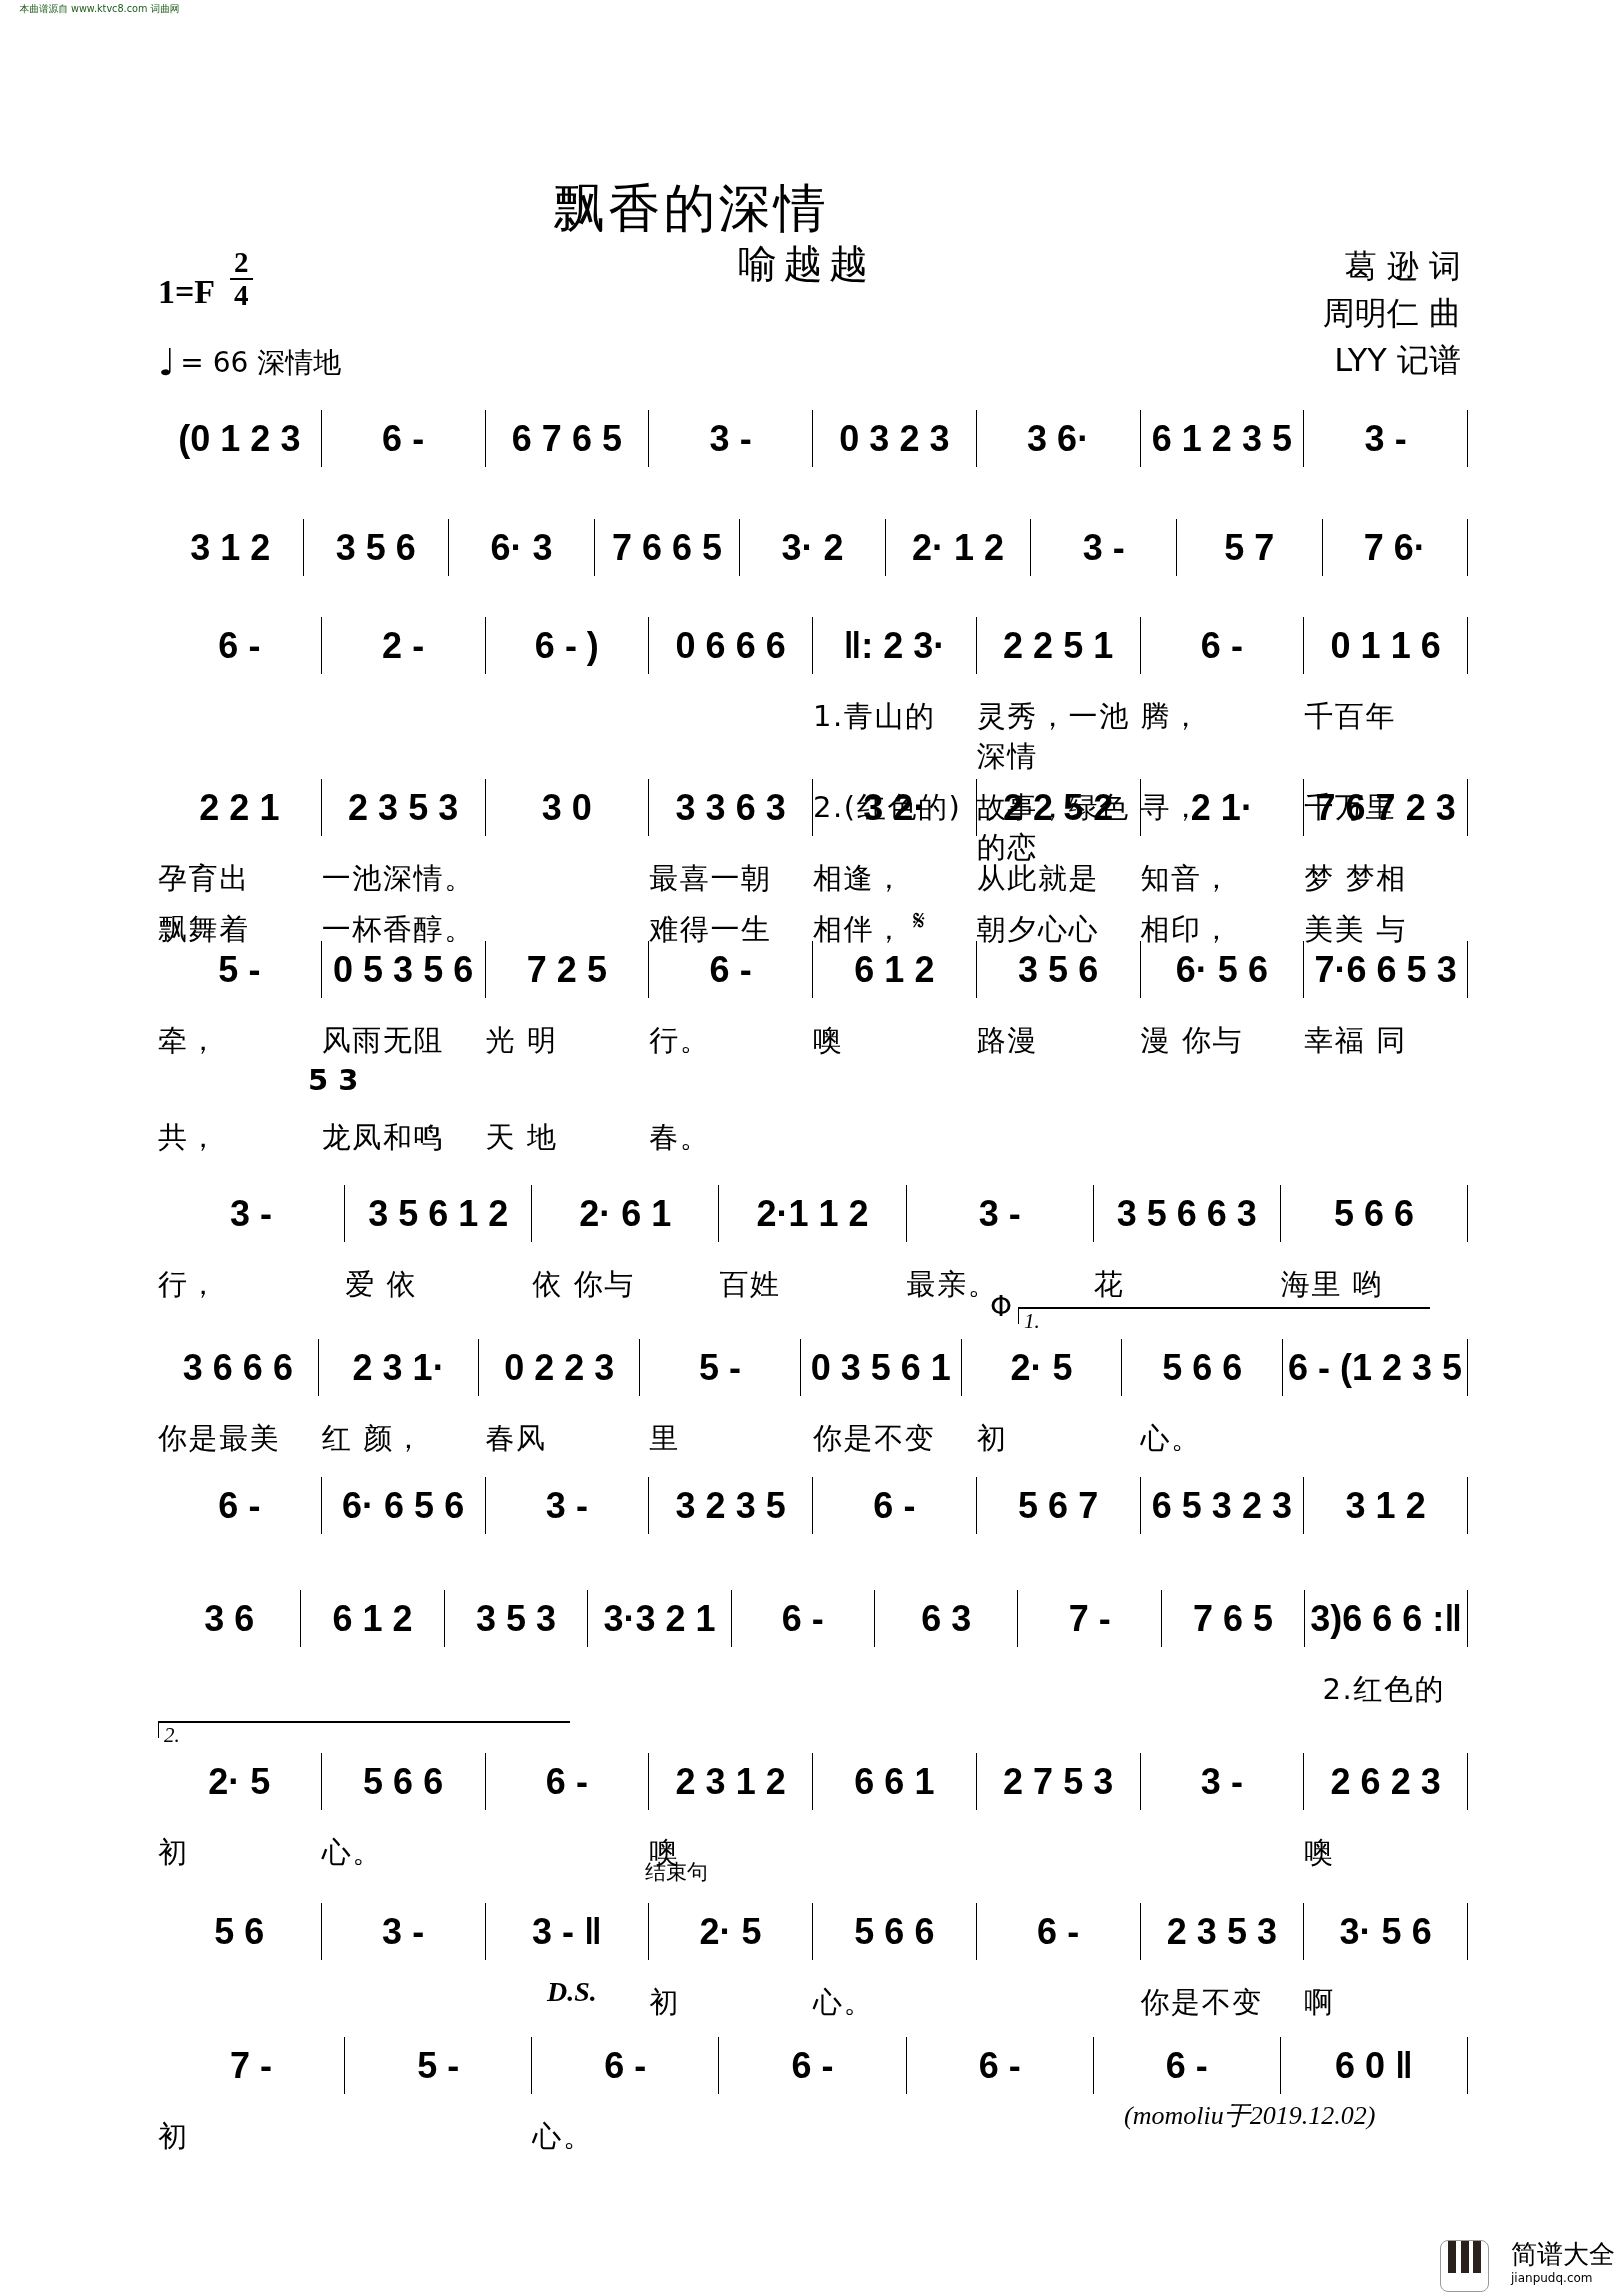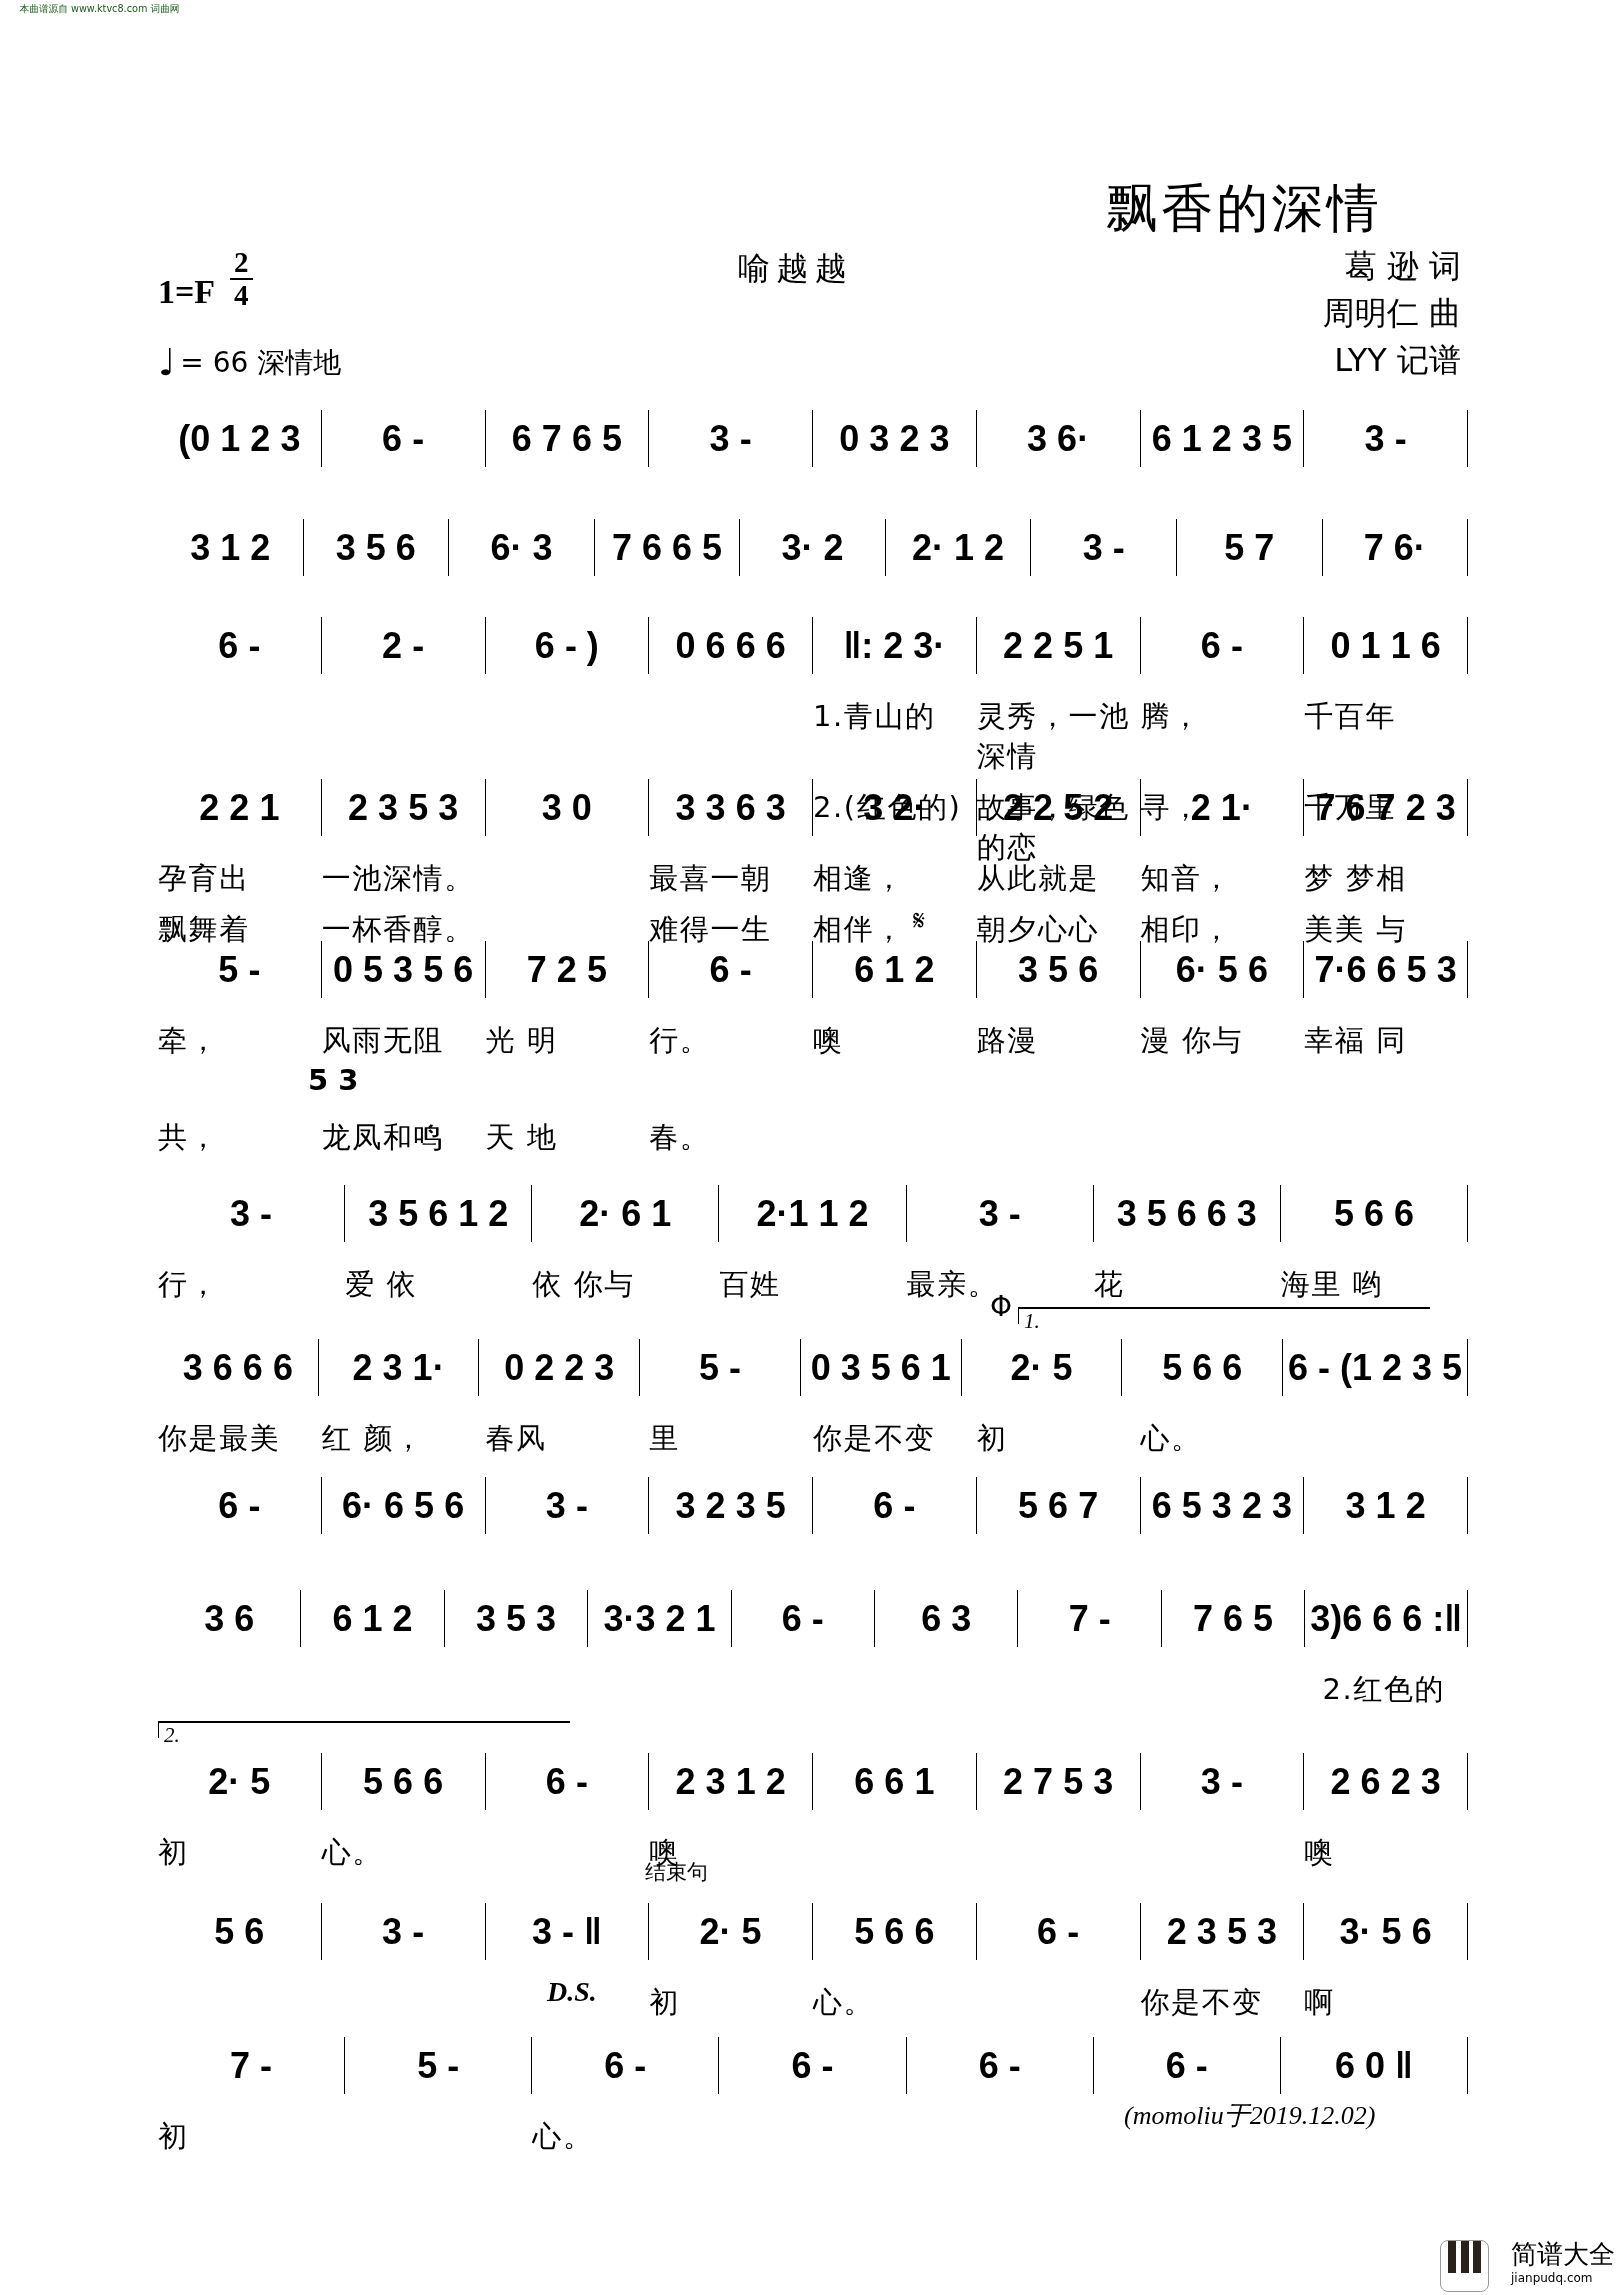--- a/index.html
+++ b/index.html
@@ -1,27 +1,27 @@
 <!DOCTYPE html>
 <html style="font-size:13px"><head>
 <meta charset="utf-8">
 <style>
   html, body { margin:0; padding:0; background:#ffffff; }
   body { width:1623px; height:2295px; position:relative; overflow:hidden;
          font-family:"Liberation Sans", "DejaVu Sans", sans-serif; color:#000; }
   .source { position:absolute; left:19.5px; top:3.2px; font-size:9.7px; color:#1c5c1c;
             font-family:"DejaVu Sans", sans-serif; }
-  .title { position:absolute; left:0; width:1382px; top:174px; text-align:right;
+  .title { position:absolute; left:0; width:1382px; top:174px; text-align:center;
            font-size:52px; font-family:"DejaVu Sans", sans-serif; letter-spacing:3.2px; }
   .key { position:absolute; left:158px; top:247px; font-size:34px; font-weight:bold;
          font-family:"Liberation Serif", serif; display:flex; align-items:flex-end; }
   .timesig { display:inline-flex; flex-direction:column; align-items:center; margin-left:14.6px;
              font-size:29px; line-height:31px; }
   .timesig .bar { width:23px; height:2.4px; background:#000; }
-  .singer { position:absolute; left:738px; top:247px; font-size:32px; letter-spacing:6.5px;
+  .singer { position:absolute; left:738px; top:237px; font-size:39px; letter-spacing:6.5px;
             font-family:"DejaVu Sans", sans-serif; }
   .credits { position:absolute; right:162px; top:243px; text-align:right; font-size:32px;
              line-height:47px; font-family:"DejaVu Sans", sans-serif; }
   .tempo { position:absolute; left:158px; top:341px; font-size:28px;
            font-family:"DejaVu Sans", sans-serif; display:flex; align-items:center; gap:4.9px; }
   .note-glyph { font-size:37px; }
 
   .system { position:absolute; left:158px; width:1310px; }
   .notes { display:flex; align-items:flex-end; height:57px; font-family:"Liberation Sans", sans-serif;
            font-weight:bold; font-size:36px; white-space:nowrap;text-align:right; }

